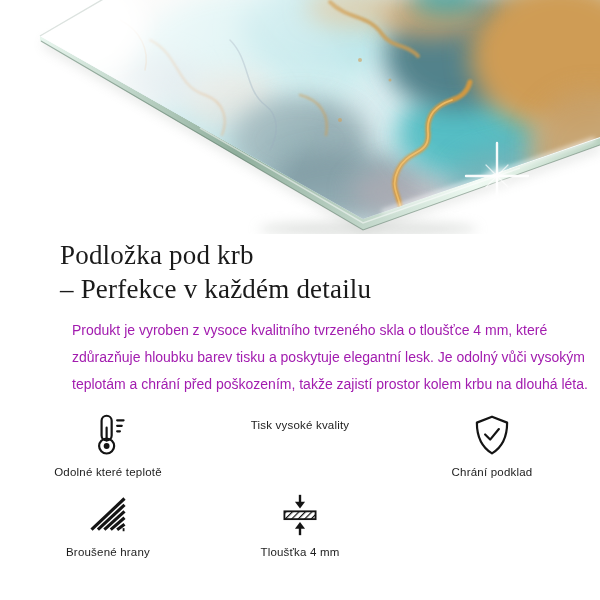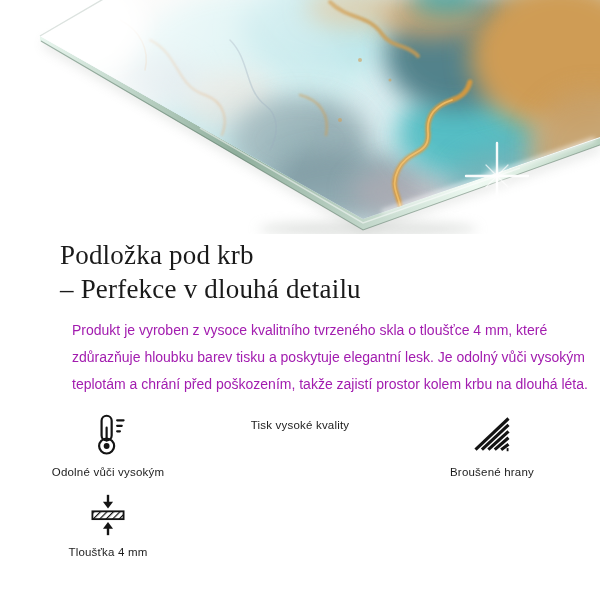--- a/index.html
+++ b/index.html
@@ -140,46 +140,55 @@
       <circle cx="497" cy="176" r="7" fill="#ffffff" filter="url(#b6)"></circle>
       <path d="M497,143 L497,209 M466,176 L528,176" stroke="#ffffff" stroke-width="2.4" stroke-linecap="round" opacity="0.95"></path>
       <path d="M486,165 L508,187 M508,165 L486,187" stroke="#ffffff" stroke-width="1.2" stroke-linecap="round" opacity="0.7"></path>
     </g>
   </svg>
 </div>
 
 <div class="content">
   <h1 class="page-title">
     <span>Podložka pod krb</span><br>
-    <span>– Perfekce v dlouhá detailu</span>
+    <span>– Perfekce v každém detailu</span>
   </h1>
   <p class="product-description">Produkt je vyroben z vysoce kvalitního tvrzeného skla o tloušťce 4 mm, které zdůrazňuje hloubku barev tisku a poskytuje elegantní lesk. Je odolný vůči vysokým teplotám a chrání před poškozením, takže zajistí prostor kolem krbu na dlouhá léta.</p>
 </div>
 
 <div class="features">
 
   <div class="feature">
     <div class="icon-box">
       <svg width="44" height="46" viewBox="0 0 48 48" fill="none" stroke="#141414" stroke-width="2.4" stroke-linecap="round">
         <rect x="17" y="3" width="11" height="27" rx="5.5"></rect>
         <circle cx="22.5" cy="36" r="8.2"></circle>
         <circle cx="22.5" cy="36" r="3.2" fill="#141414" stroke="none"></circle>
         <line x1="22.5" y1="30" x2="22.5" y2="16"></line>
         <line x1="34" y1="8" x2="41" y2="8"></line>
         <line x1="34" y1="14" x2="39" y2="14"></line>
         <line x1="34" y1="20" x2="37" y2="20"></line>
       </svg>
     </div>
-    <span class="feature-label">Odolné vůči vysokým</span>
+    <span class="feature-label">Odolné které teplotě</span>
   </div>
 
   <div class="feature">
     <span class="feature-label">Tisk vysoké kvality</span>
   </div>
 
+  <div class="feature">
+    <div class="icon-box">
+      <svg width="44" height="46" viewBox="0 0 48 48" fill="none" stroke="#141414" stroke-width="2.4" stroke-linejoin="round" stroke-linecap="round">
+        <path d="M24,4 L40.5,10.5 C40.5,25.5 34.5,37.5 24,44 C13.5,37.5 7.5,25.5 7.5,10.5 Z"></path>
+        <path d="M16.5,23.5 L22,29 L31.5,17.5"></path>
+      </svg>
+    </div>
+    <span class="feature-label">Chrání podklad</span>
+  </div>
 
 
   <div class="feature">
     <div class="icon-box">
       <svg width="44" height="44" viewBox="0 0 48 48">
         <g stroke="#141414" stroke-width="3.4" stroke-linecap="butt">
           <line x1="6" y1="40" x2="42" y2="6"></line>
           <line x1="13" y1="40" x2="42" y2="13"></line>
           <line x1="20" y1="40" x2="42" y2="20"></line>
           <line x1="27" y1="40" x2="42" y2="27"></line>

